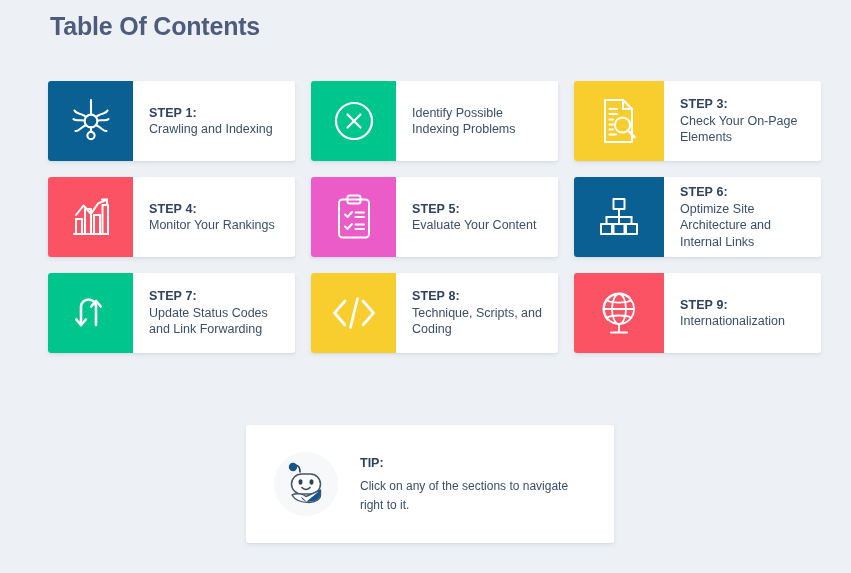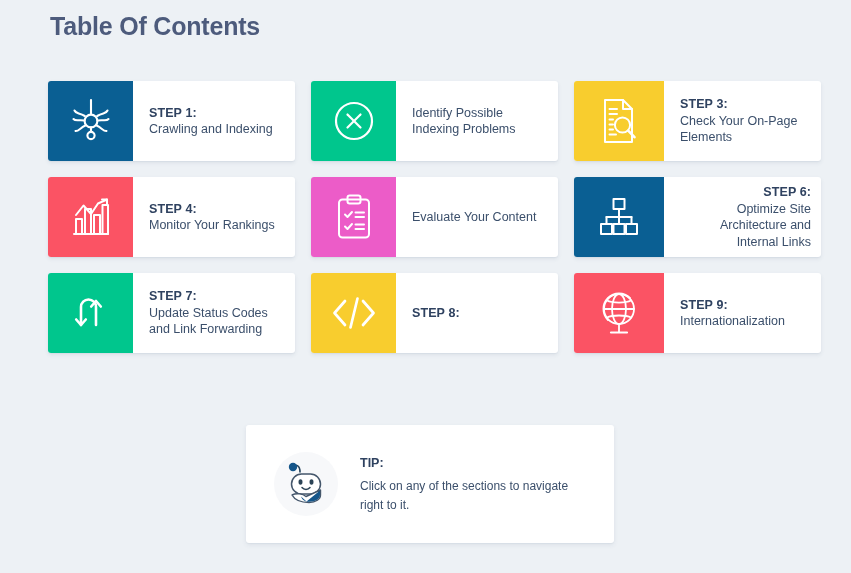--- a/index.html
+++ b/index.html
@@ -53,21 +53,21 @@
     align-items: stretch;
     background: #ffffff;
     border-radius: 3px;
     box-shadow: 0 2px 4px rgba(60, 80, 110, 0.09),
                 0 1px 1px rgba(60, 80, 110, 0.05);
     overflow: hidden;
     min-height: 80px;
     cursor: pointer;
   }
 
-  .step-card.tall { min-height: 80px; text-align: right; }
+  .step-card.tall { min-height: 80px; }
 
   .icon-panel {
     flex: 0 0 85px;
     display: flex;
     align-items: center;
     justify-content: center;
     align-self: stretch;
   }
   .icon-panel.wide { flex-basis: 90px; }
 
@@ -238,20 +238,21 @@
             <polyline points="11,21.5 13.5,24 18,19"></polyline>
             <line x1="21.5" y1="19.5" x2="30" y2="19.5"></line>
             <line x1="21.5" y1="24" x2="30" y2="24"></line>
             <polyline points="11,33.5 13.5,36 18,31"></polyline>
             <line x1="21.5" y1="31.5" x2="30" y2="31.5"></line>
             <line x1="21.5" y1="36" x2="30" y2="36"></line>
           </svg>
         </span>
       </div>
       <div class="card-text">
+        <span class="step-label">STEP 5:</span>
         <span class="step-desc">Evaluate Your Content</span>
       </div>
     </div>
 
     <div class="step-card tall">
       <div class="icon-panel wide" style="background:#0a5f93">
         <span>
           <svg width="46" height="42" viewBox="0 0 46 42" fill="none" stroke="#ffffff" stroke-width="2" stroke-linecap="round" stroke-linejoin="round">
             <rect x="17.5" y="3" width="11" height="10"></rect>
             <rect x="5" y="28" width="11" height="10"></rect>
@@ -294,20 +295,21 @@
         <span>
           <svg width="48" height="40" viewBox="0 0 48 40" fill="none" stroke="#ffffff" stroke-width="2.7" stroke-linecap="round" stroke-linejoin="round">
             <polyline points="15,8 4.5,20 15,32"></polyline>
             <polyline points="33,8 43.5,20 33,32"></polyline>
             <line x1="27.5" y1="5.5" x2="20.5" y2="34.5"></line>
           </svg>
         </span>
       </div>
       <div class="card-text">
         <span class="step-label">STEP 8:</span>
+        <span class="step-desc">Technique, Scripts, and Coding</span>
       </div>
     </div>
 
     <div class="step-card">
       <div class="icon-panel wide" style="background:#fb5364">
         <span>
           <svg width="46" height="48" viewBox="0 0 46 48" fill="none" stroke="#ffffff" stroke-width="1.8" stroke-linecap="round" stroke-linejoin="round">
             <circle cx="23" cy="20" r="15"></circle>
             <ellipse cx="23" cy="20" rx="7" ry="15"></ellipse>
             <line x1="8" y1="20" x2="38" y2="20"></line>

